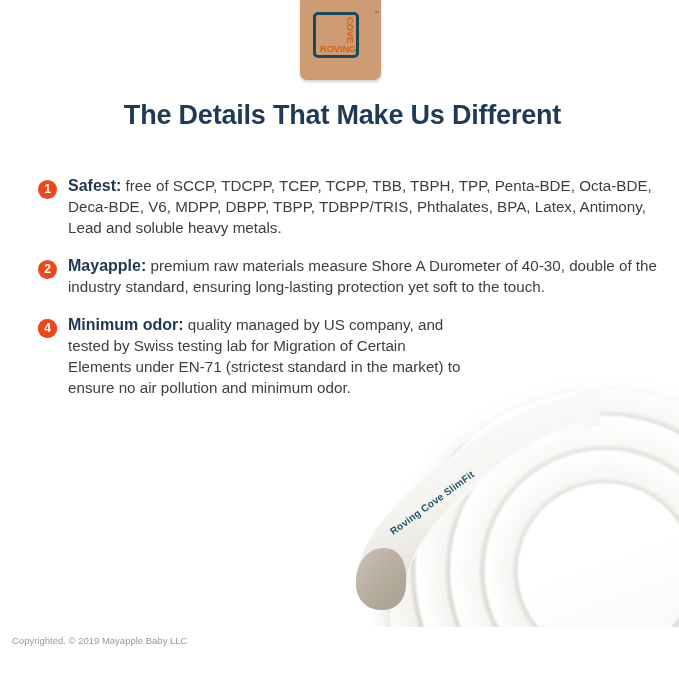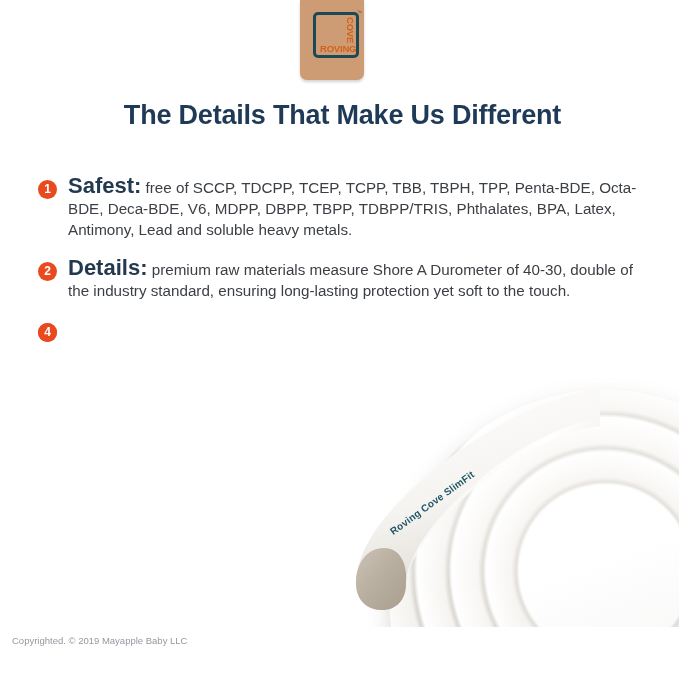--- a/index.html
+++ b/index.html
@@ -13,21 +13,21 @@
     font-family: "Liberation Sans", sans-serif;
     overflow: hidden;
     position: relative;
   }
 
   
   .logo-wrap {
     position: absolute;
     left: 300px;
     top: 0px;
-    width: 64px;
+    width: 81px;
     height: 80px;
     background: #ce9c74;
     border-bottom-left-radius: 7px;
     border-bottom-right-radius: 7px;
     box-shadow: 0 2px 3px rgba(0,0,0,0.18);
   }
   .logo-box {
     position: absolute;
     left: 13px;
     top: 12px;
@@ -111,21 +111,21 @@
     font-family: "Liberation Sans", sans-serif;
   }
   .item-body {
     font-size: 15.2px;
     line-height: 21px;
     color: #3b3f44;
     font-family: "Liberation Sans", sans-serif;
   }
   .lead {
     font-weight: bold;
-    font-size: 22px;
+    font-size: 16px;
     color: #22394f;
   }
 
   
   .product {
     position: absolute;
     left: 330px;
     top: 372px;
     width: 349px;
     height: 255px;
@@ -214,30 +214,33 @@
   <div class="item">
     <span class="badge">1</span>
     <div class="item-body">
       <span class="lead">Safest:</span><span> free of SCCP, TDCPP, TCEP, TCPP, TBB, TBPH, TPP, Penta-BDE, Octa-BDE, Deca-BDE, V6, MDPP, DBPP, TBPP, TDBPP/TRIS, Phthalates, BPA, Latex, Antimony, Lead and soluble heavy metals.</span>
     </div>
   </div>
 
   <div class="item">
     <span class="badge">2</span>
     <div class="item-body">
-      <span class="lead">Details:</span><span> premium raw materials measure Shore A Durometer of 40-30, double of the industry standard, ensuring long-lasting protection yet soft to the touch.</span>
+      <span class="lead">Mayapple:</span><span> premium raw materials measure Shore A Durometer of 40-30, double of the industry standard, ensuring long-lasting protection yet soft to the touch.</span>
     </div>
   </div>
 
   <div class="item" style="padding-right:215px;">
     <span class="badge">3</span>
   </div>
 
   <div class="item" style="padding-right:190px;">
     <span class="badge">4</span>
+    <div class="item-body">
+      <span class="lead">Minimum odor:</span><span> quality managed by US company, and tested by Swiss testing lab for Migration of Certain Elements under EN-71 (strictest standard in the market) to ensure no air pollution and minimum odor.</span>
+    </div>
   </div>
 
 </div>
 
 <div class="product">
   <div class="coil"></div>
   <div class="coil-shade"></div>
   <div class="strip">
     <svg width="300" height="240" viewBox="0 0 300 240">
       <defs>

